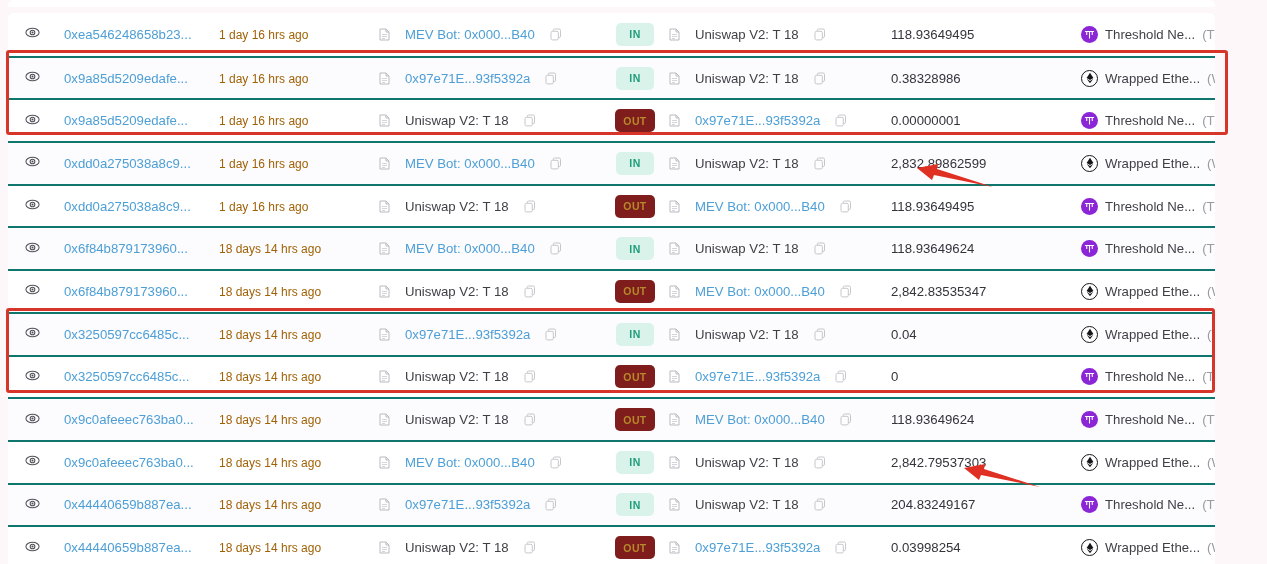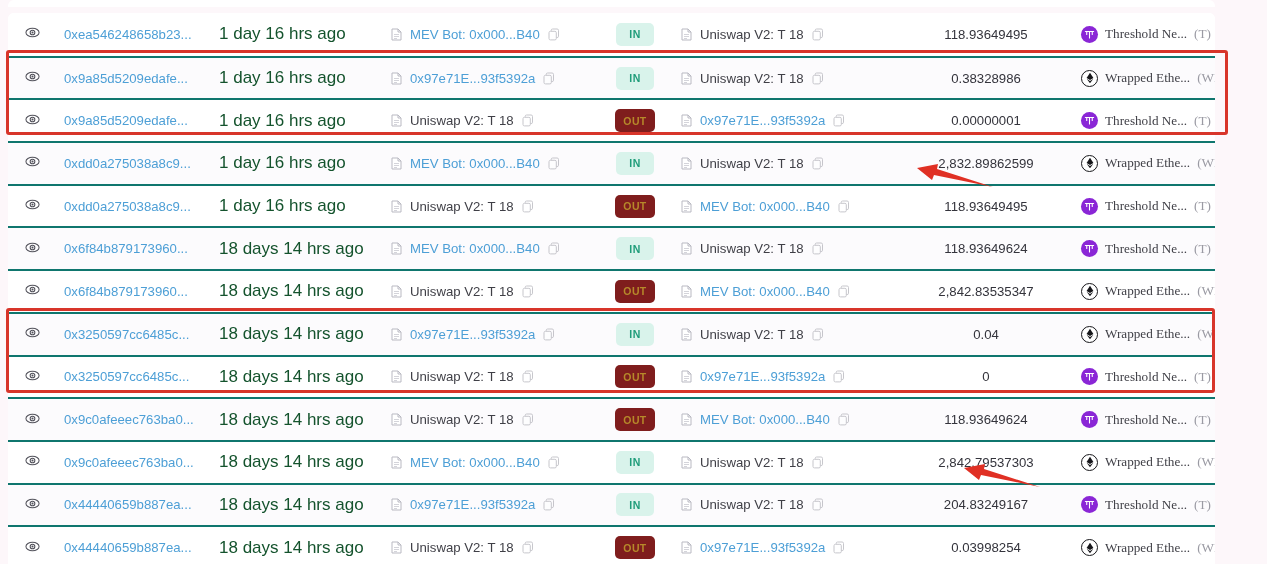--- a/index.html
+++ b/index.html
@@ -38,34 +38,34 @@
   }
   .row:first-child { border-top: none; }
   .row.alt { background: #fcfbfd; }
 
   .c-eye     { width: 48px;  display:flex; justify-content:center; align-items:center; flex: none; }
   .c-hash    { width: 163px; flex: none; padding-left: 8px; }
   .c-age     { width: 160px; flex: none; }
   .c-from    { width: 222px; flex: none; }
   .c-dir     { width: 68px;  flex: none; display:flex; justify-content:center; }
   .c-to      { width: 222px; flex: none; }
-  .c-amount  { width: 190px; flex: none; text-align: center; }
-  .c-token   { flex: 1 1 auto; min-width: 0; font-family: Liberation Serif, serif; }
+  .c-amount  { width: 190px; flex: none; }
+  .c-token   { flex: 1 1 auto; min-width: 0; }
 
   .hash-link {
     color: #4d9fd6;
     text-decoration: none;
     white-space: nowrap;
     font-size: 13.2px;
   }
-  .age { color: #14532d; white-space: nowrap; font-size: 17px; }
+  .age { color: #a16207; white-space: nowrap; font-size: 12px; }
   .amount { color: #34343c; white-space: nowrap; font-size: 13.2px; }
 
   
-  .addr-cell { display: flex; align-items: center; gap: 8px; white-space: nowrap; margin-left: 12px; }
+  .addr-cell { display: flex; align-items: center; gap: 15px; white-space: nowrap; }
   .doc-icon { flex: none; display: inline-flex; }
   .addr-text { font-size: 13.2px; }
   .addr-text.link { color: #4d9fd6; }
   .addr-text.plain { color: #3f3f46; }
   .copy-icon { flex: none; display: inline-flex; opacity: .55; }
 
   
   .badge {
     display: inline-flex;
     align-items: center;

